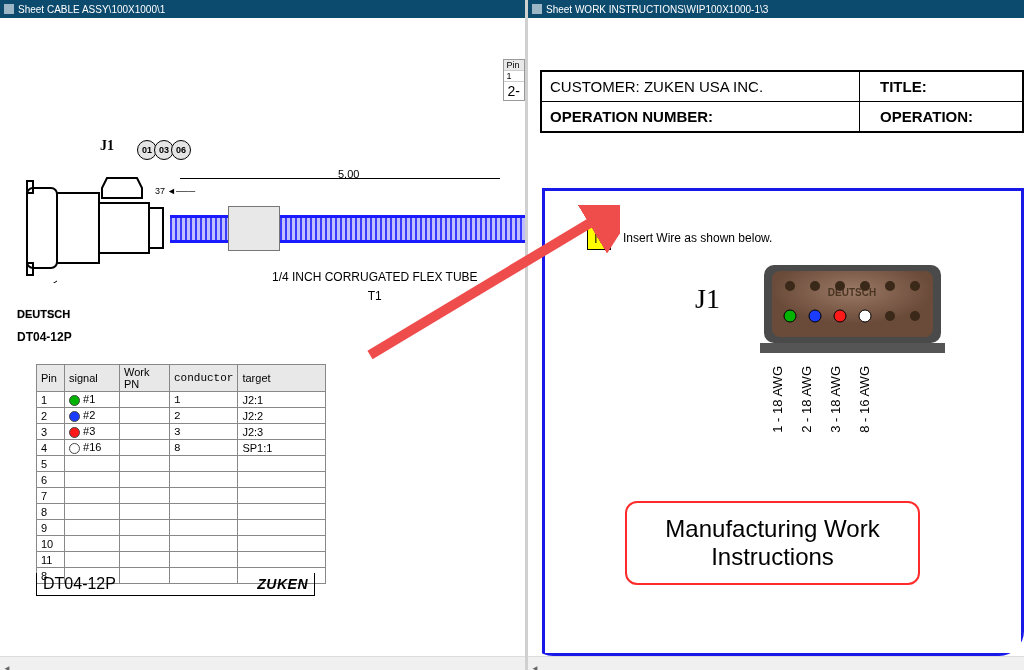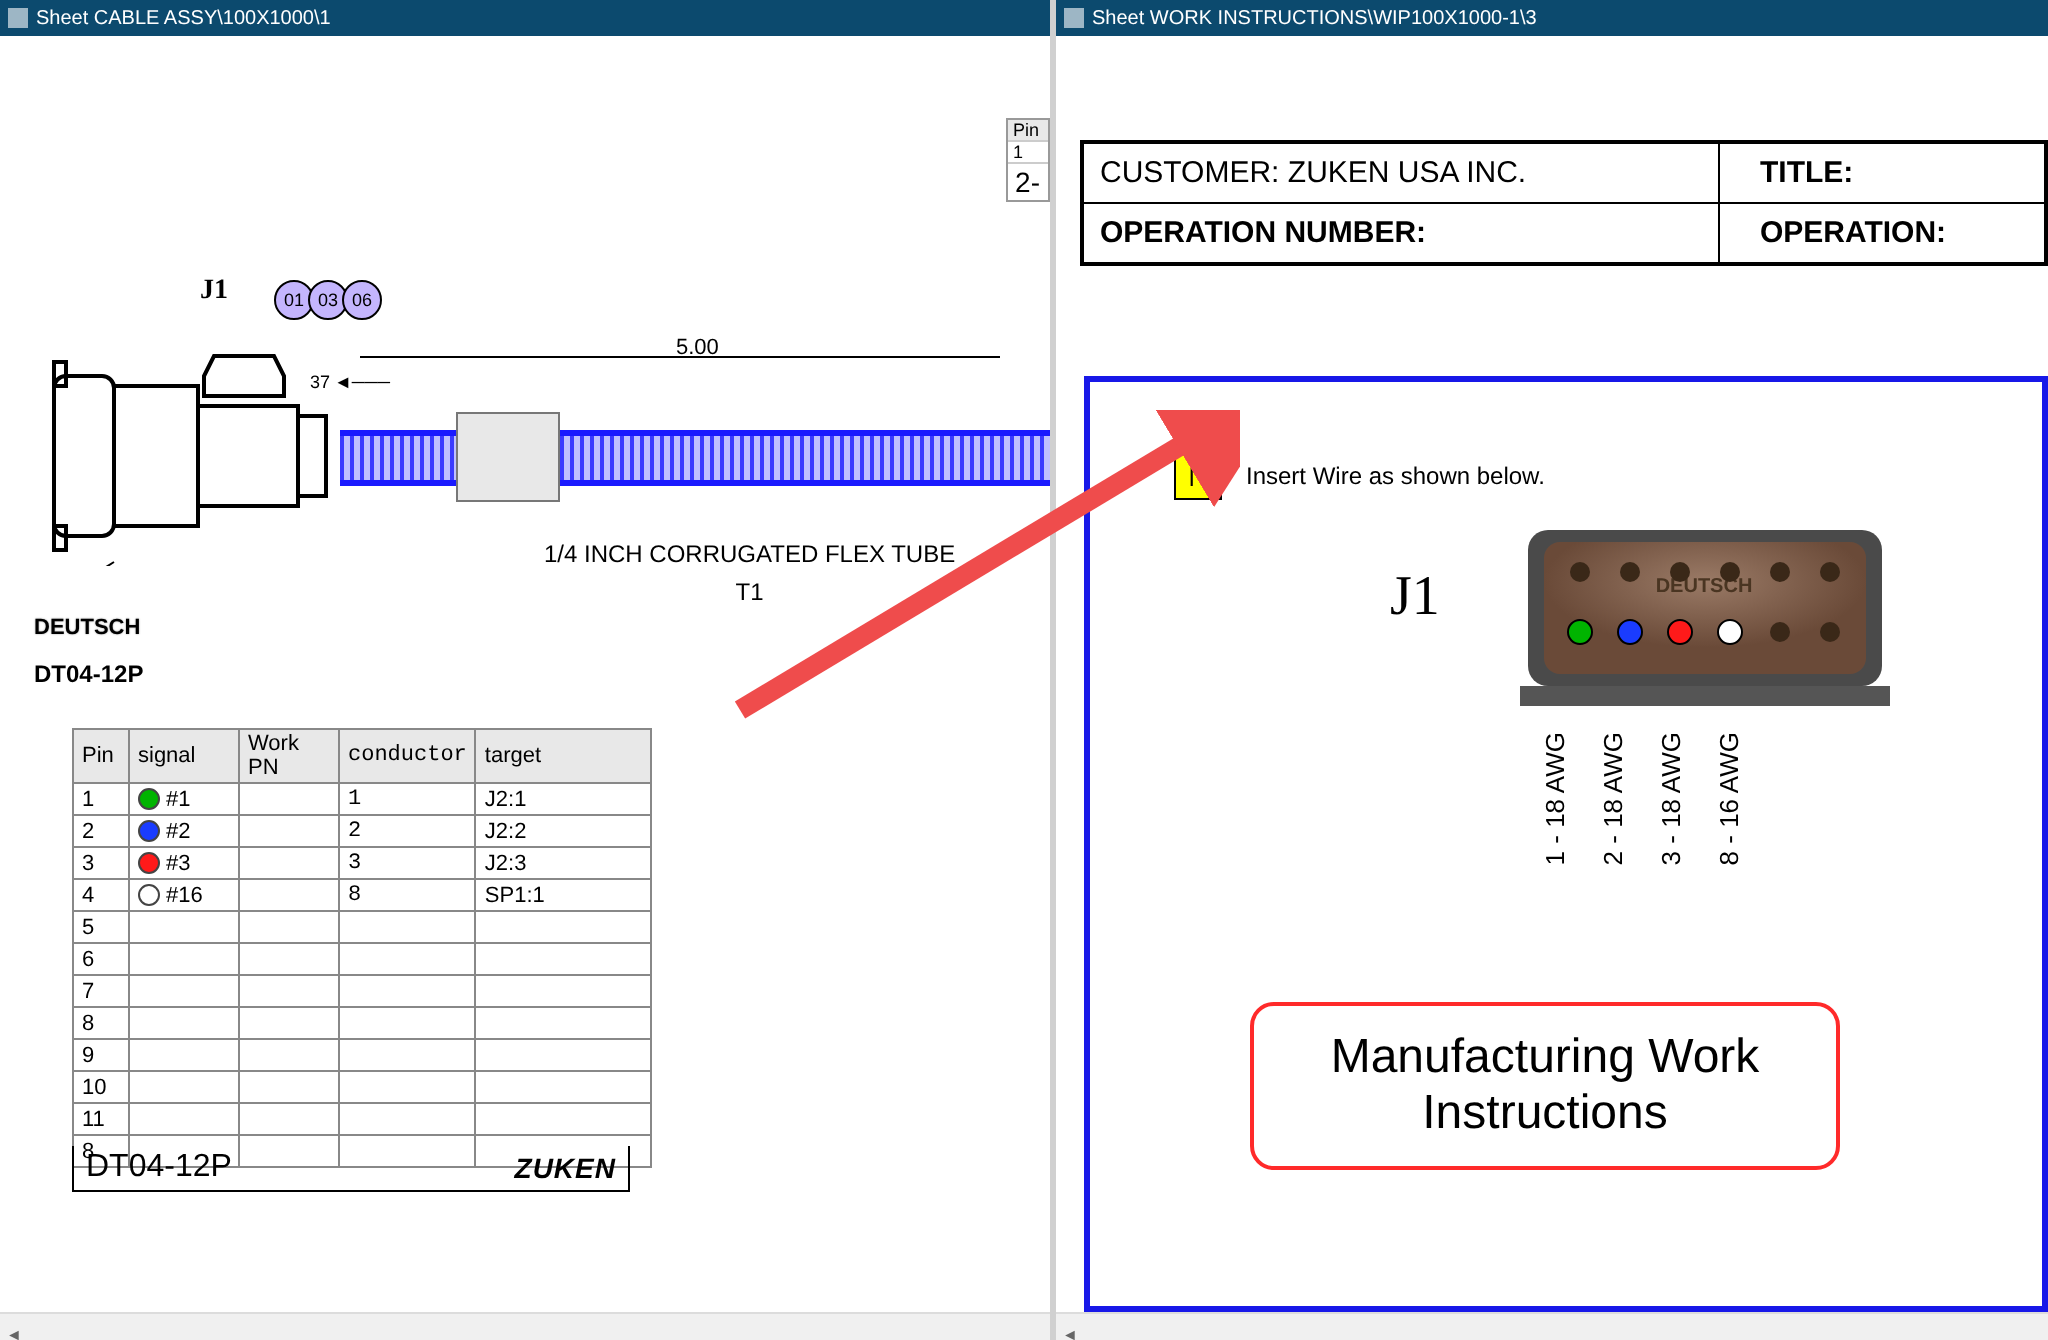--- a/index.html
+++ b/index.html
@@ -34,20 +34,21 @@
     width: 10px; height: 10px;
     background: #fff;
     opacity: .6;
     mask: none;
   }
   .canvas {
     position: absolute;
     top: 18px; left: 0; right: 0; bottom: 14px;
     background: #fff;
     overflow: hidden;
+    border-radius: 25px;
   }
   .hscroll {
     position: absolute;
     left: 0; right: 0; bottom: 0; height: 14px;
     background: #f0f0f0;
     border-top: 1px solid #dcdcdc;
   }
   .hscroll .arrow {
     width: 14px; height: 14px;
     display: inline-flex; align-items: center; justify-content: center;
@@ -70,22 +71,23 @@
     font-size: 14px; font-family: Georgia, serif; font-weight: bold;
   }
   .balloons {
     position: absolute;
     top: 122px; left: 140px;
     display: flex; gap: -2px;
   }
   .balloon {
     width: 20px; height: 20px; border: 1px solid #000; border-radius: 50%;
     display: flex; align-items: center; justify-content: center;
-    font-size: 9px; background: #c4b5fd;
+    font-size: 9px; background: #e5e5e5;
     margin-left: -3px;
+    font-weight: bold;
   }
   .dim-arrow-37 {
     position: absolute;
     top: 145px; left: 155px;
     font-size: 9px;
     margin-top: 23px;
   }
   .dim-5 {
     position: absolute;
     top: 150px; left: 338px;

